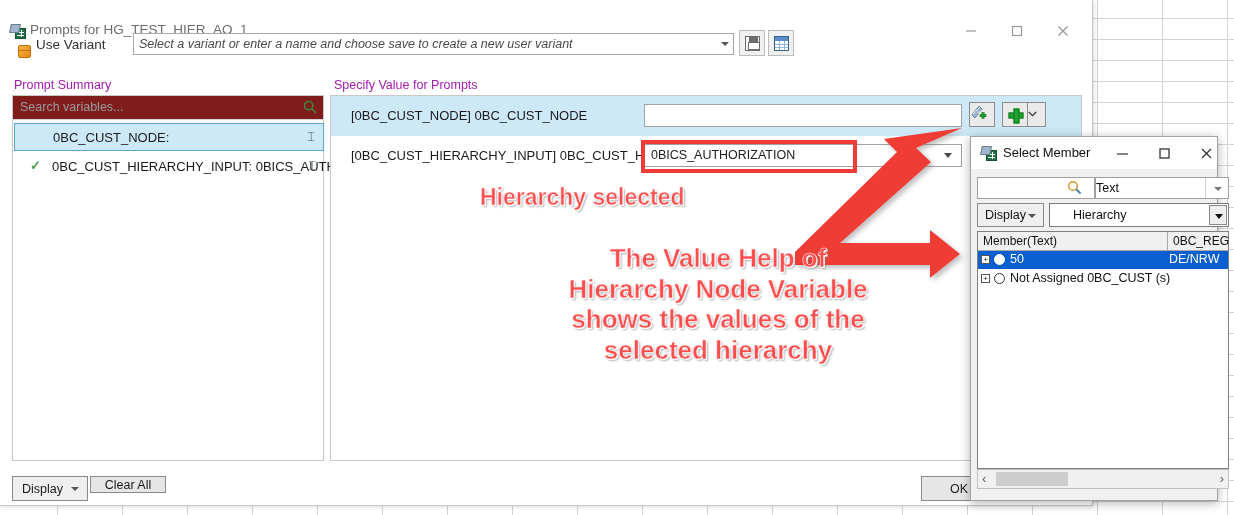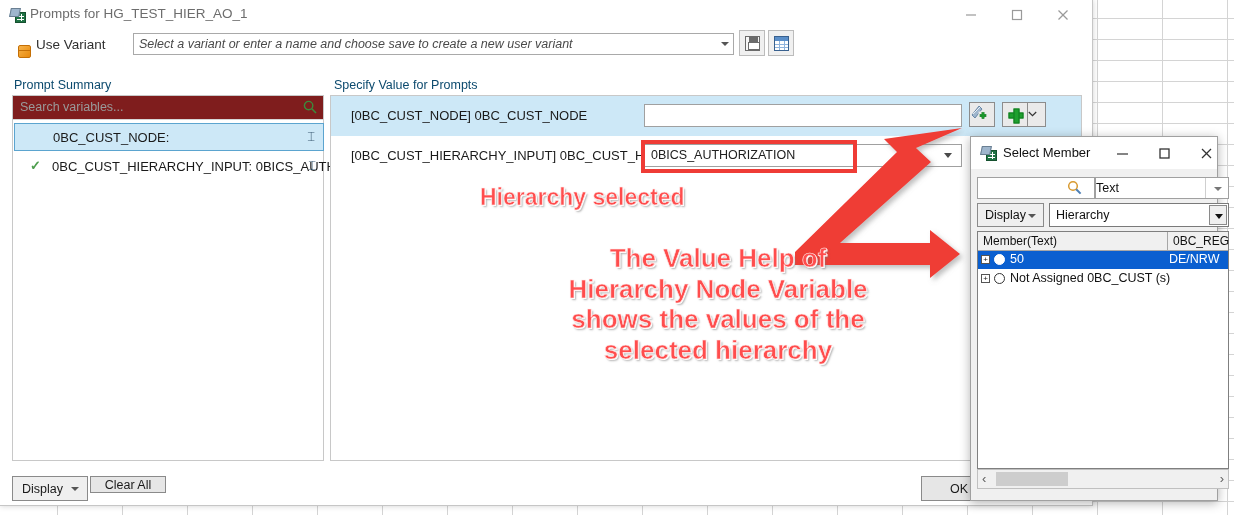--- a/index.html
+++ b/index.html
@@ -25,21 +25,21 @@
   
   #prompts-window {
     position: absolute; left: 0; top: 0;
     width: 1093px; height: 506px;
     background: #ffffff;
     border: 1px solid #c6c6c6;
     border-left: none; border-top: none;
     box-shadow: 0 0 6px rgba(0,0,0,0.18);
   }
   #prompts-titlebar {
-    position: absolute; left: 0; top: 0; width: 100%; height: 30px;
+    position: absolute; left: 0; top: 16px; width: 100%; height: 30px;
     background: #ffffff;
     padding-left: 12px;
   }
   #prompts-title-text {
     position: absolute; left: 30px; top: 6px;
     font-size: 13.5px; color: #6d6d6d;
     font-family: "Liberation Sans", sans-serif;
     white-space: nowrap;
   }
   .win-btn {
@@ -109,21 +109,21 @@
   .gridicon::after {
     content:""; position:absolute; left:0; top:4px; right:0; bottom:0;
     background:
       linear-gradient(to right, transparent 4px, #8fb4dd 4px, #8fb4dd 5px, transparent 5px),
       linear-gradient(to right, transparent 9px, #8fb4dd 9px, #8fb4dd 10px, transparent 10px),
       linear-gradient(to bottom, transparent 3px, #8fb4dd 3px, #8fb4dd 4px, transparent 4px),
       linear-gradient(to bottom, transparent 6px, #8fb4dd 6px, #8fb4dd 7px, transparent 7px);
   }
 
   
-  .panel-caption { position: absolute; font-size: 12.5px; color: #0c4a6e; }
+  .panel-caption { position: absolute; font-size: 12.5px; color: #a21caf; }
   #left-caption { left: 14px; top: 78px; }
   #right-caption { left: 334px; top: 78px; }
 
   #left-panel {
     position: absolute; left: 12px; top: 95px; width: 312px; height: 366px;
     border: 1px solid #c8c8c8; background: #ffffff;
   }
   #search-box {
     position: absolute; left: 0; top: 0; width: 100%; height: 24px;
     border-bottom: 1px solid #d6d6d6; background: #7f1d1d;
@@ -242,21 +242,21 @@
     background: #efefef; border: 1px solid #8a8a8a; font-size: 12.5px; color:#111;
     display:flex; align-items:center; padding-left:7px;
   }
   #sm-display-btn .arrow {
     position:absolute; right:7px; top:10px; width:0;height:0;
     border-left:4px solid transparent;border-right:4px solid transparent;border-top:4px solid #555;
   }
   #sm-hier-combo {
     position: absolute; left: 72px; top: 0; width: 180px; height: 24px;
     background: #fff; border: 1px solid #7a7a7a; font-size:12.5px; color:#111;
-    padding-left:6px; line-height: 22px;
+    padding-left:23px; line-height: 22px;
   }
   #sm-hier-combo .ddbtn {
     position:absolute; right:1px; top:1px; width:18px; height:20px;
     background:#efefef; border:1px solid #8a8a8a;
   }
   #sm-hier-combo .ddbtn::after {
     content:""; position:absolute; left:5px; top:8px; width:0;height:0;
     border-left:4px solid transparent;border-right:4px solid transparent;border-top:5px solid #111;
   }
 

